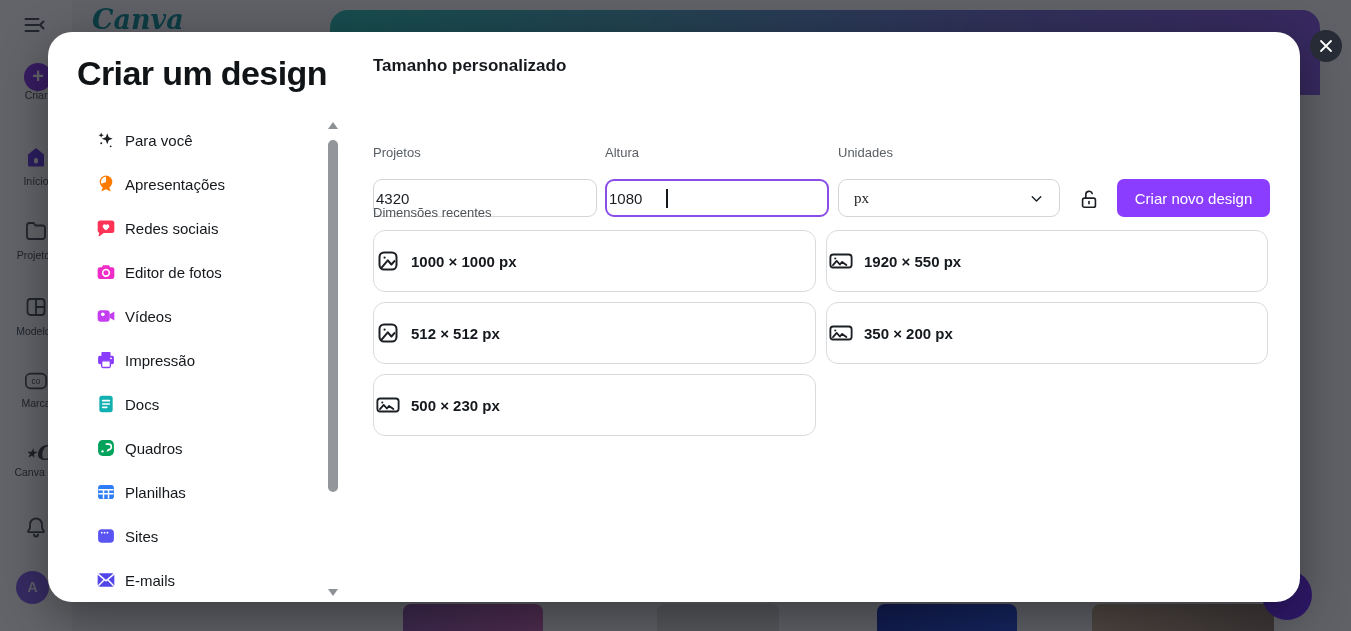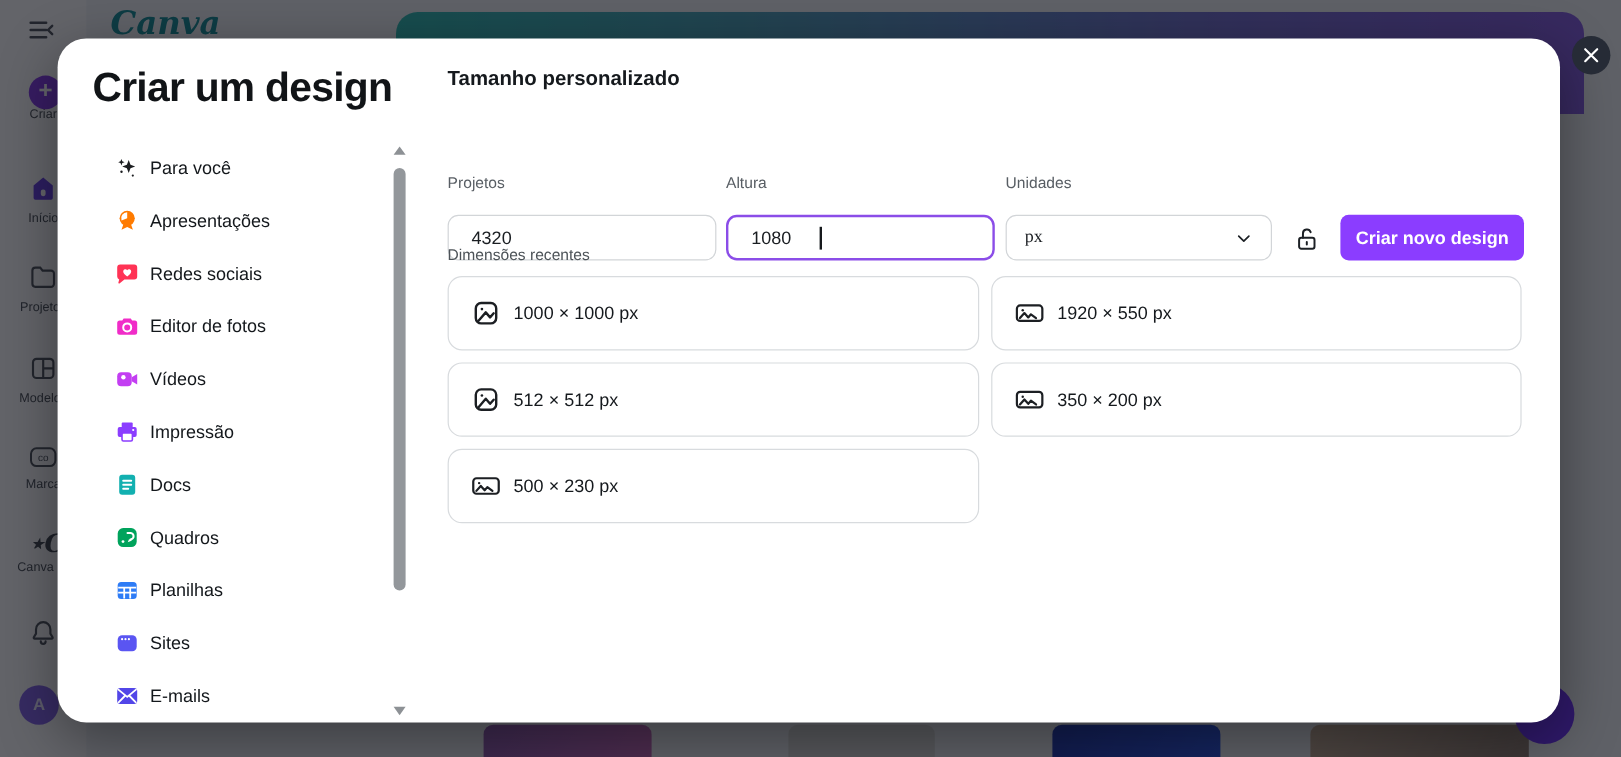--- a/index.html
+++ b/index.html
@@ -46,41 +46,41 @@
   .vscroll-track { position:absolute; left:279px; top:88px; width:12px; height:478px; }
   .vscroll-up, .vscroll-down { position:absolute; left:1px; width:0; height:0; border-left:5px solid transparent; border-right:5px solid transparent; }
   .vscroll-up { top:2px; border-bottom:7px solid #8d9195; }
   .vscroll-down { bottom:2px; border-top:7px solid #8d9195; }
   .vscroll-thumb { position:absolute; left:1px; top:20px; width:10px; height:352px; border-radius:5px; background:#93979b; }
 
   .panel-heading { position:absolute; left:325px; top:24px; font-size:17px; font-weight:bold; color:#15191d; }
 
   .field-label { position:absolute; font-size:13px; color:#585e64; }
   .textbox { position:absolute; height:38px; border:1px solid #d2d5d8; border-radius:9px; background:#fff;
-             display:flex; align-items:center; padding:0 19px; font-size:15px; color:#1a1e22; cursor:text; }
+             display:flex; align-items:center; padding:0 2px; font-size:15px; color:#1a1e22; cursor:text; }
   .textbox.focused { border:2px solid #8b4de8;gap:23px; }
   .caret { display:inline-block; width:1.5px; height:19px; background:#16191c; margin-left:1px; animation:blink 1.1s steps(1) infinite; }
   @keyframes blink { 50% { opacity:0; } }
 
   .select-box { position:absolute; height:38px; border:1px solid #d2d5d8; border-radius:9px; background:#fff;
                 display:flex; align-items:center; justify-content:space-between; padding:0 14px 0 15px;
                 font-size:15px; color:#1a1e22; cursor:pointer; }
   .select-box svg { width:17px; height:17px; color:#1c2025; }
 
   .lock-wrap { position:absolute; left:1030px; top:153px; width:22px; height:28px; color:#1c2025; cursor:pointer; background:none; border:none; }
   .lock-wrap svg { width:22px; height:28px; }
 
   .create-btn { position:absolute; left:1069px; top:147px; width:153px; height:38px; border:none; border-radius:7px;
-                background:#8b3dff; color:#fff; font-size:15px; font-weight:bold; font-family:inherit; cursor:pointer; }
+                background:#8b3dff; color:#fff; font-size:15px; font-weight:normal; font-family:inherit; cursor:pointer; }
 
   .recent-heading { position:absolute; left:325px; top:173px; font-size:13px; color:#4d5358; }
   .recent-grid { position:absolute; left:325px; top:198px; width:895px; display:grid;
                  grid-template-columns:443px 442px; grid-auto-rows:62px; gap:10px; }
   .card { border:1px solid #d8dbde; border-radius:12px; background:#fff; display:flex; align-items:center;
-          padding-left:19px; cursor:pointer; }
+          padding-left:2px; cursor:pointer;font-weight:bold; }
   .card-icon { width:24px; height:24px; color:#1c1f23; flex:0 0 24px; display:flex; align-items:center; }
   .card-icon svg { width:24px; height:24px; }
   .card-label { margin-left:11px; font-size:15px; color:#15191d; }
 </style>
 </head>
 <body>
 
 <div class="bg">
   <div class="bg-rail"></div>
   <span class="hamburger">

